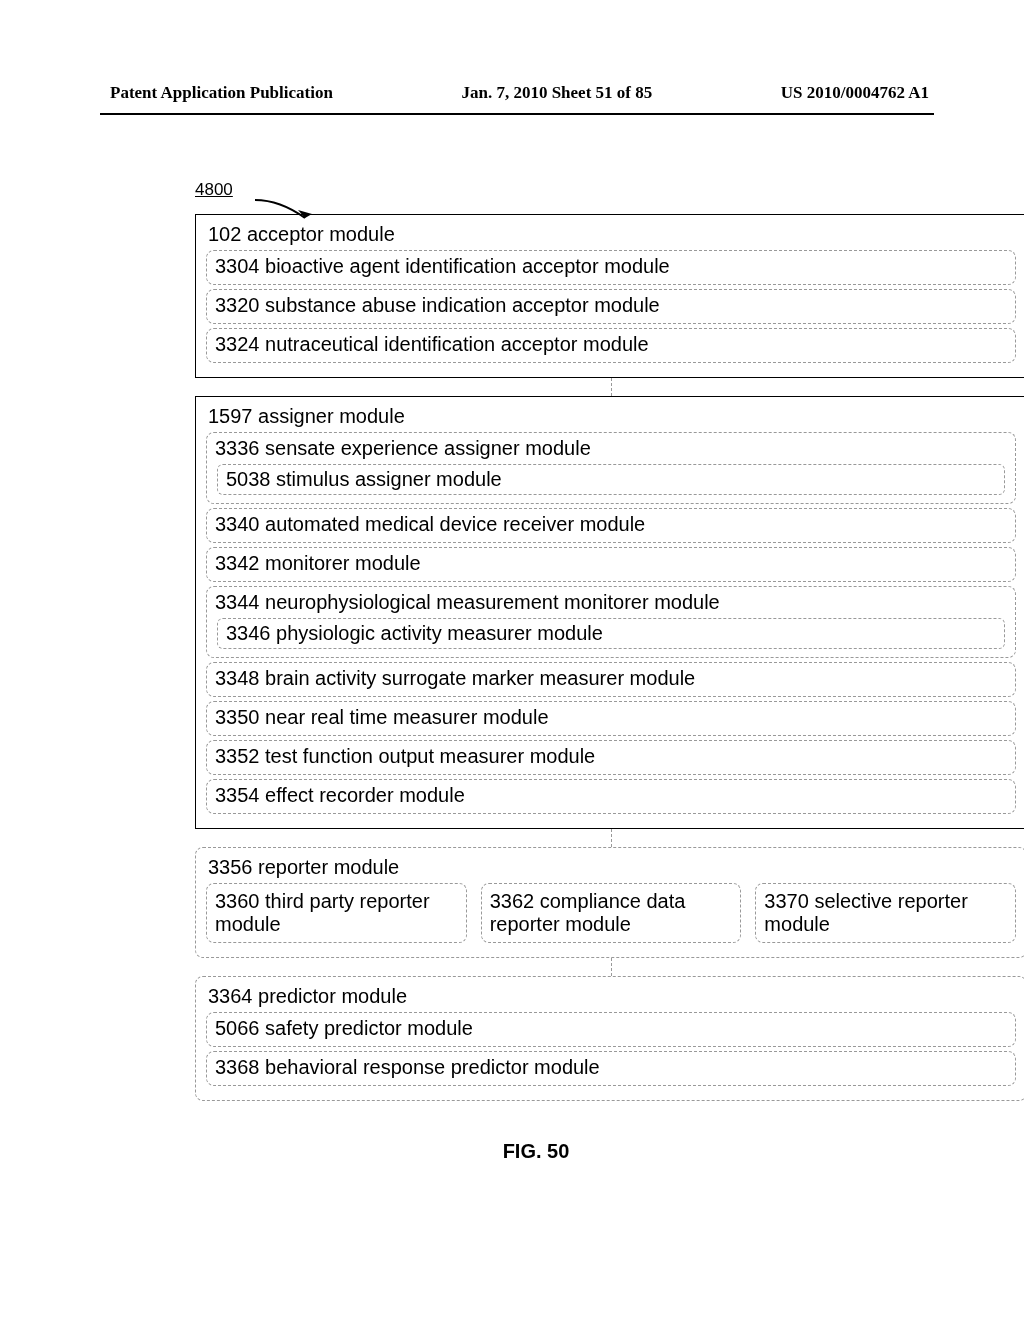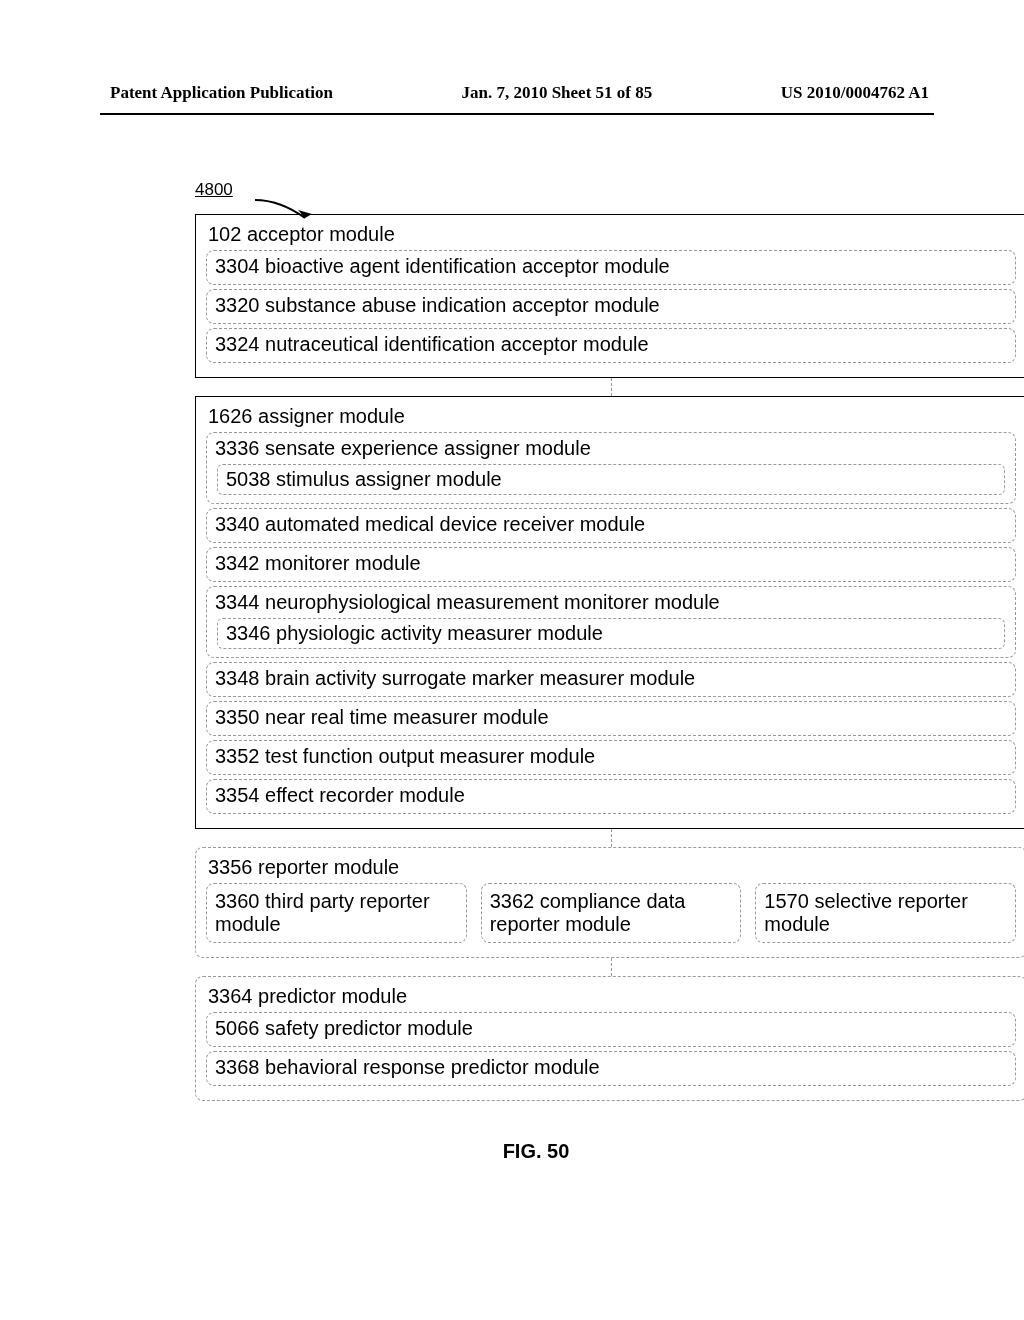--- a/index.html
+++ b/index.html
@@ -124,21 +124,21 @@
   <div class="module-box" style="margin-top:14px;">
     <div class="module-title">102 acceptor module</div>
     <div class="sub">3304 bioactive agent identification acceptor module</div>
     <div class="sub">3320 substance abuse indication acceptor module</div>
     <div class="sub">3324 nutraceutical identification acceptor module</div>
   </div>
 
   <div class="connector"></div>
 
   <div class="module-box">
-    <div class="module-title">1626 assigner module</div>
+    <div class="module-title">1597 assigner module</div>
 
     <div class="sub">
       <div>3336 sensate experience assigner module</div>
       <div class="sub-inner">5038 stimulus assigner module</div>
     </div>
 
     <div class="sub">3340 automated medical device receiver module</div>
     <div class="sub">3342 monitorer module</div>
 
     <div class="sub">
@@ -152,21 +152,21 @@
     <div class="sub">3354 effect recorder module</div>
   </div>
 
   <div class="connector"></div>
 
   <div class="module-box dashed">
     <div class="module-title">3356 reporter module</div>
     <div class="row3">
       <div class="sub">3360 third party reporter module</div>
       <div class="sub">3362 compliance data reporter module</div>
-      <div class="sub">1570 selective reporter module</div>
+      <div class="sub">3370 selective reporter module</div>
     </div>
   </div>
 
   <div class="connector"></div>
 
   <div class="module-box dashed">
     <div class="module-title">3364 predictor module</div>
     <div class="sub">5066 safety predictor module</div>
     <div class="sub">3368 behavioral response predictor module</div>
   </div>

